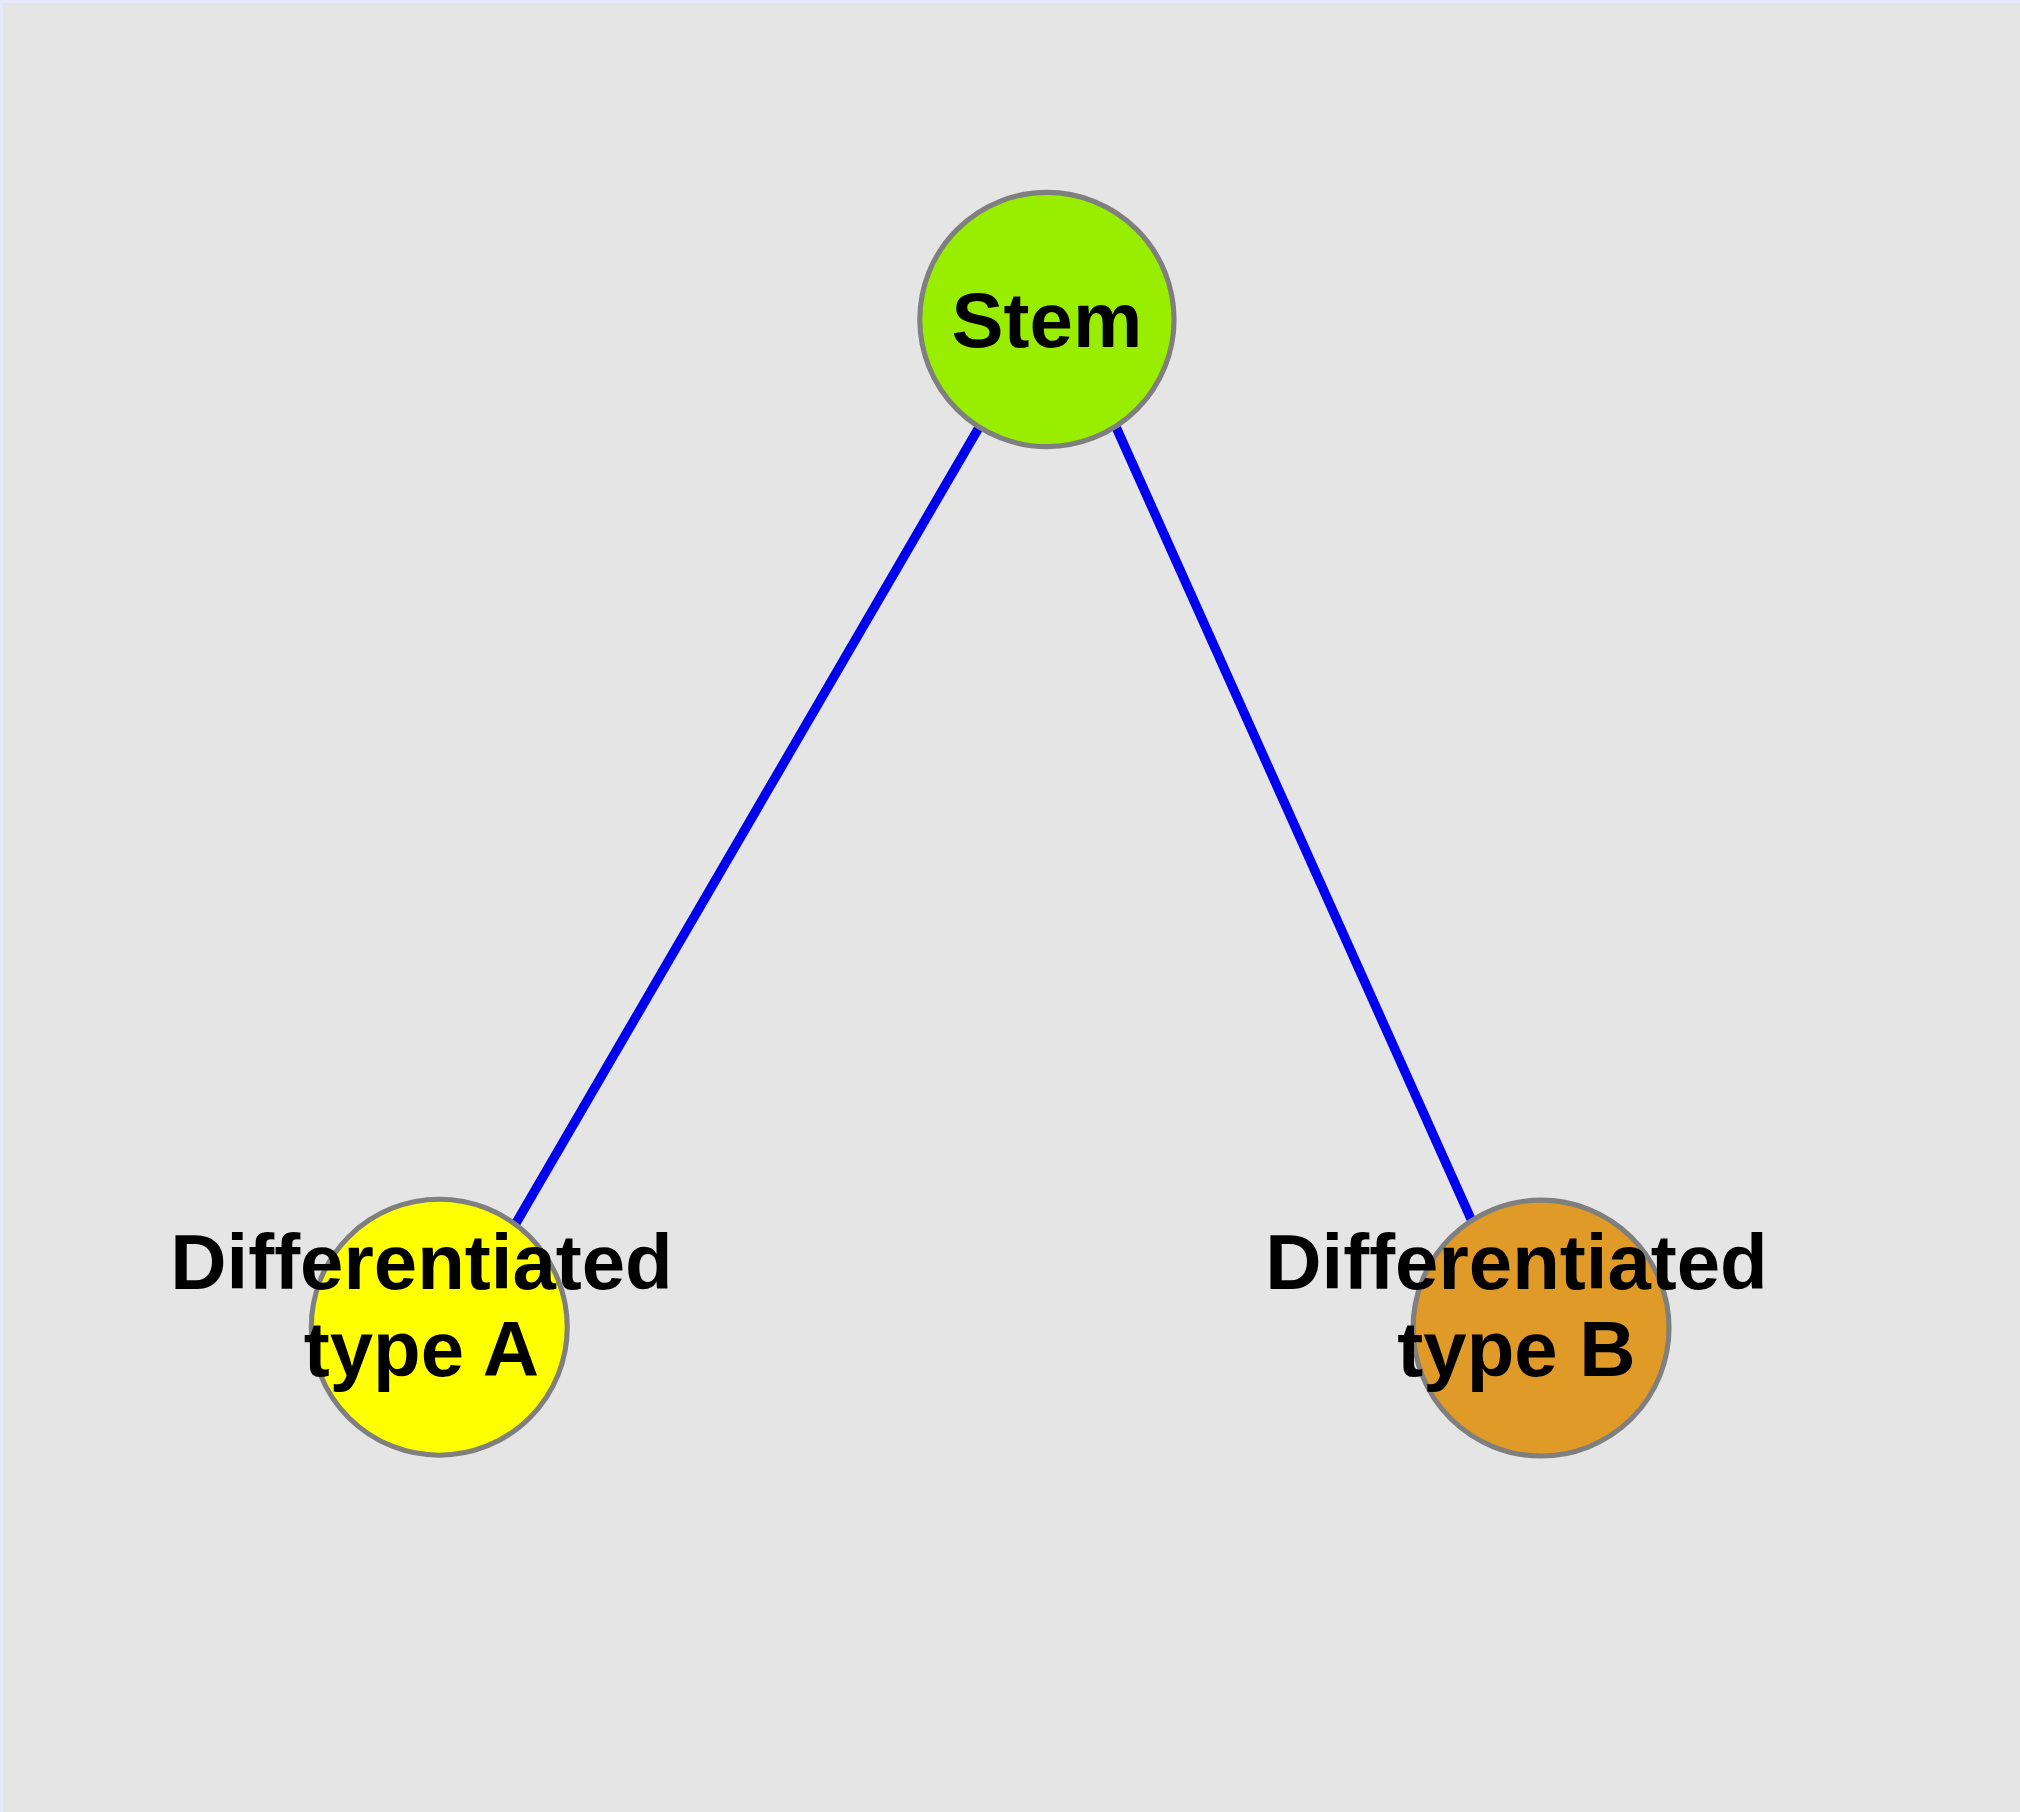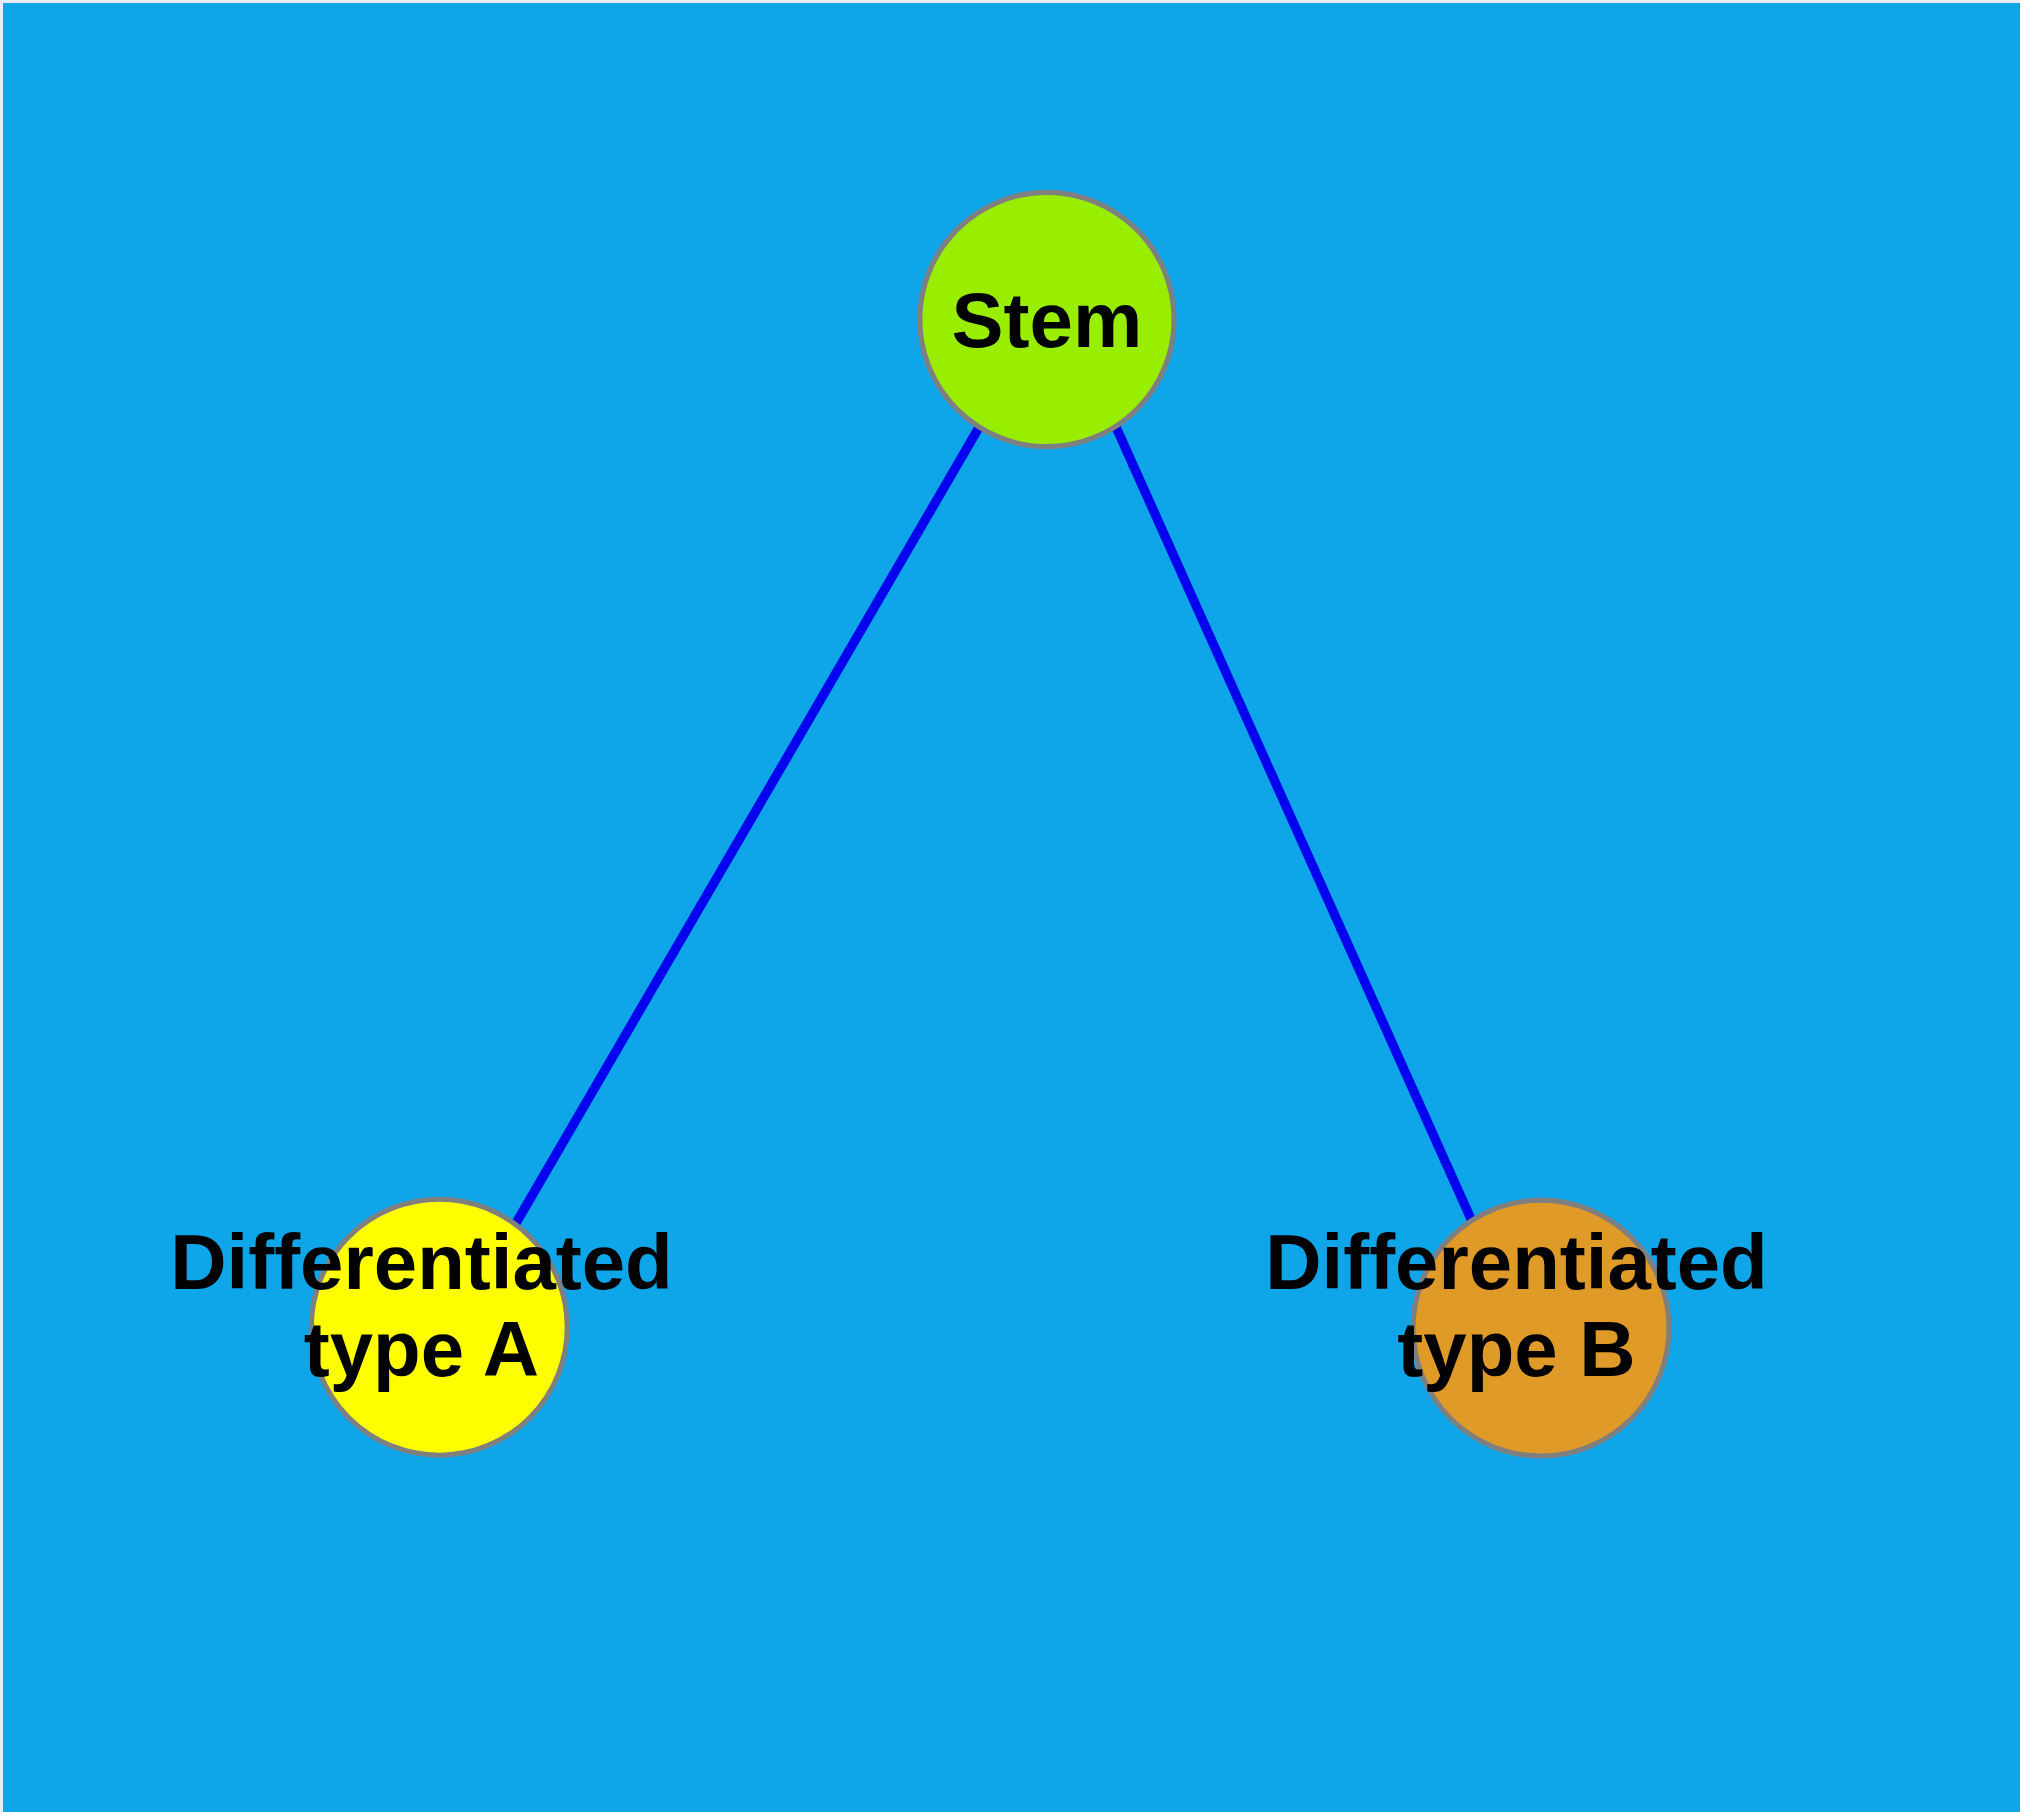--- a/index.html
+++ b/index.html
@@ -44,21 +44,21 @@
     left: 0;
     top: 0;
     width: 3.4px;
     height: 1812px;
     background: #e9e9fc;
   }
 </style>
 </head>
 <body>
 
-<div id="canvas" style="background: #0ea5e9;">
+<div id="canvas" style="background: #e5e5e5;">
 
   <svg id="graph-svg" viewBox="0 0 2384 2138">
 
     <g>
       <line class="edge-line" x1="1155" y1="504" x2="608" y2="1444" stroke="#0000ee" stroke-width="11"></line>
       <line class="edge-line" x1="1317" y1="505" x2="1737" y2="1442" stroke="#0000ee" stroke-width="11"></line>
     </g>
 
     <g>
 

